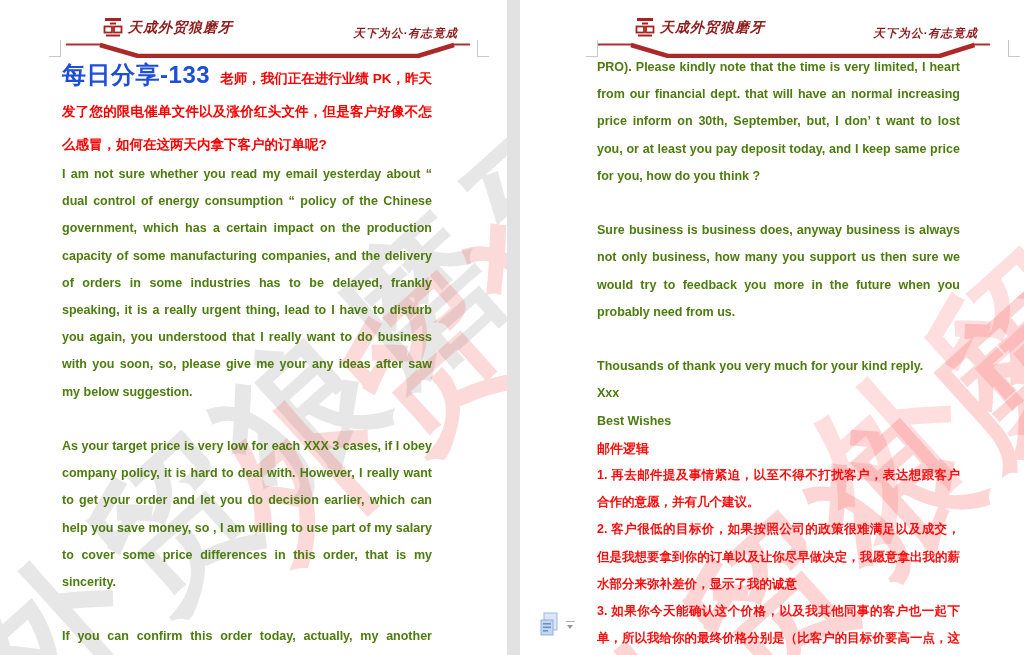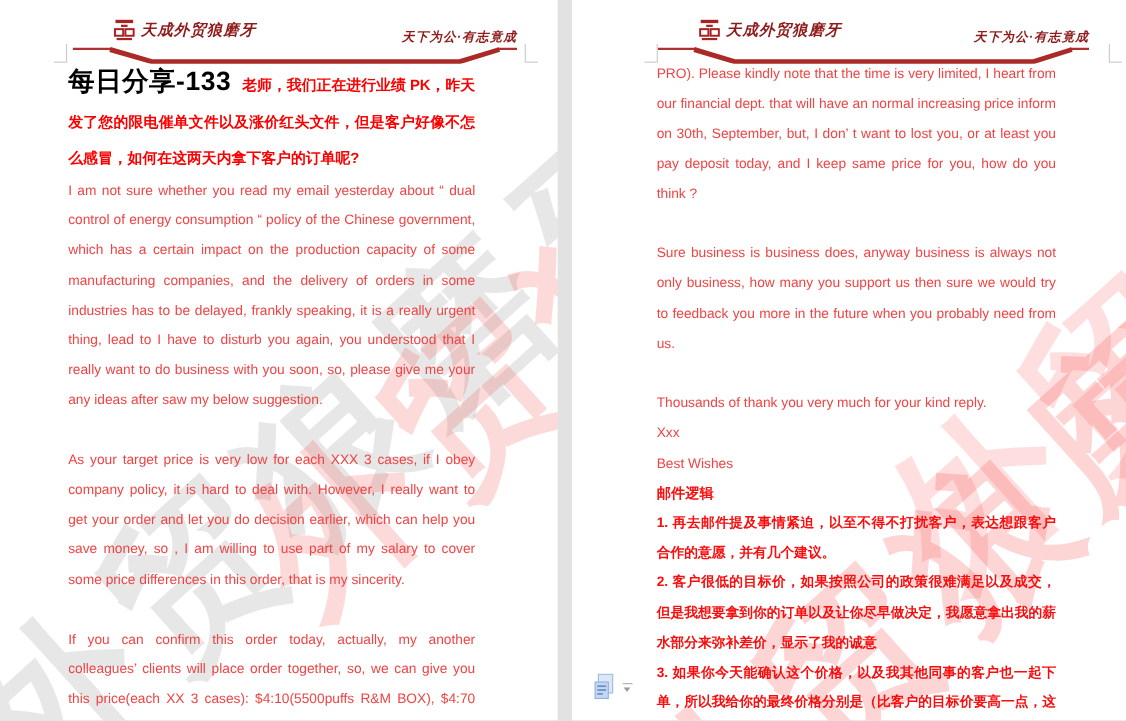--- a/index.html
+++ b/index.html
@@ -31,21 +31,21 @@
   .page1 .banner{left:66px;width:404px;}
   .page2 .banner{left:78px;width:392px;}
   .banner svg.rule{position:absolute;left:0;top:0;width:100%;height:100%;}
   .seal{position:absolute;left:36px;top:1px;width:22px;height:22px;}
   .brand{
     position:absolute;left:62px;top:3px;
     font-size:14px;font-weight:700;font-style:italic;
     color:#8f1c1c;letter-spacing:1px;white-space:nowrap;
   }
   .slogan{
-    position:absolute;right:0;top:10px;
+    position:absolute;right:12px;top:10px;
     font-size:11.5px;font-weight:700;font-style:italic;
     color:#8f1c1c;letter-spacing:1px;white-space:nowrap;
   }
   
   .crop{position:absolute;top:40px;width:11px;height:17px;}
   .crop::before{content:"";position:absolute;top:0;bottom:0;width:1px;background:#c9c9c9;}
   .crop::after{content:"";position:absolute;bottom:0;height:1px;width:11px;background:#c9c9c9;}
   .crop-l::before{right:0;} .crop-l::after{right:1px;}
   .crop-r::before{left:0;}  .crop-r::after{left:1px;}
   .page1 .crop-l{left:50px;}  .page1 .crop-r{left:477px;}
@@ -55,26 +55,26 @@
   .content{position:absolute;z-index:1;}
   .page1 .content{left:62px;top:58px;width:370px;}
   .page2 .content{left:77px;top:54px;width:363px;}
 
   .intro{
     margin:0;text-align:justify;line-height:33px;
     color:#fa0000;font-weight:700;font-size:13.5px;
   }
   .doc-title{
     font-size:24px;font-weight:800;letter-spacing:0.5px;
-    margin-right:10px;color:#000000;
+    margin-right:10px;color:#1d4ed8;
   }
   p.body{
     margin:0;text-align:justify;
-    font-size:12.5px;font-weight:400;line-height:27.2px;
-    color:#ef4444;
+    font-size:12.5px;font-weight:700;line-height:27.2px;
+    color:#4d7c0f;
   }
   p.gap-above{margin-top:27.2px;}
   .red-head{
     margin:0;font-size:13px;font-weight:700;line-height:27.2px;color:#fa0d0d;
   }
   .red-note{
     margin:0;text-align:justify;
     font-size:12.5px;font-weight:700;line-height:27.2px;color:#fa0d0d;
   }
 

